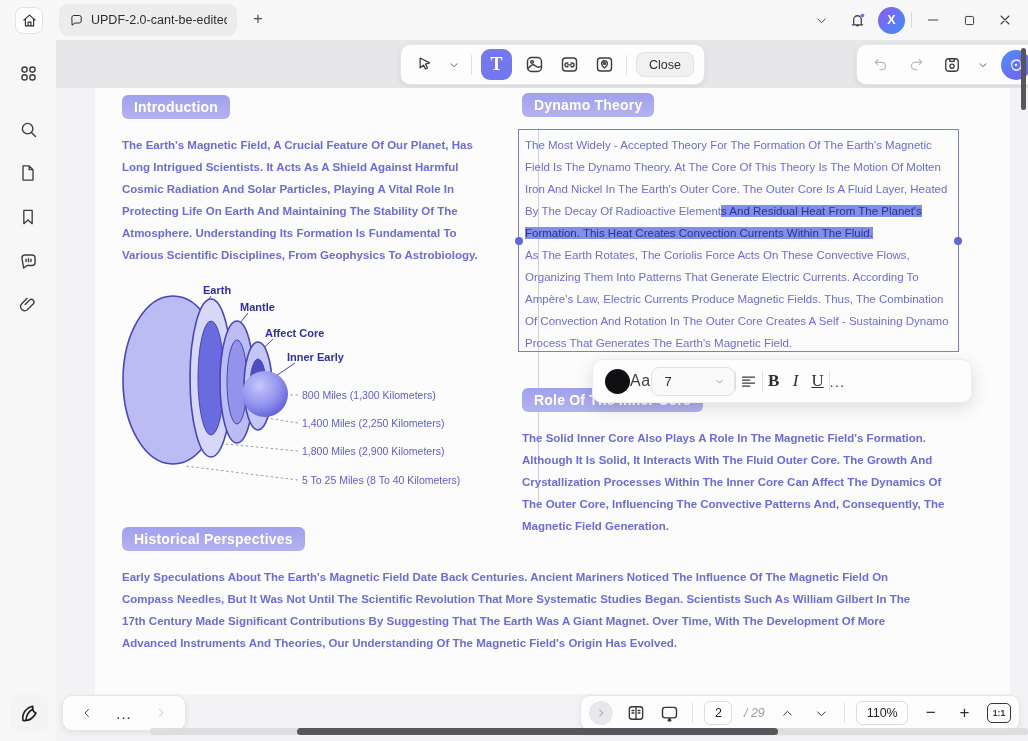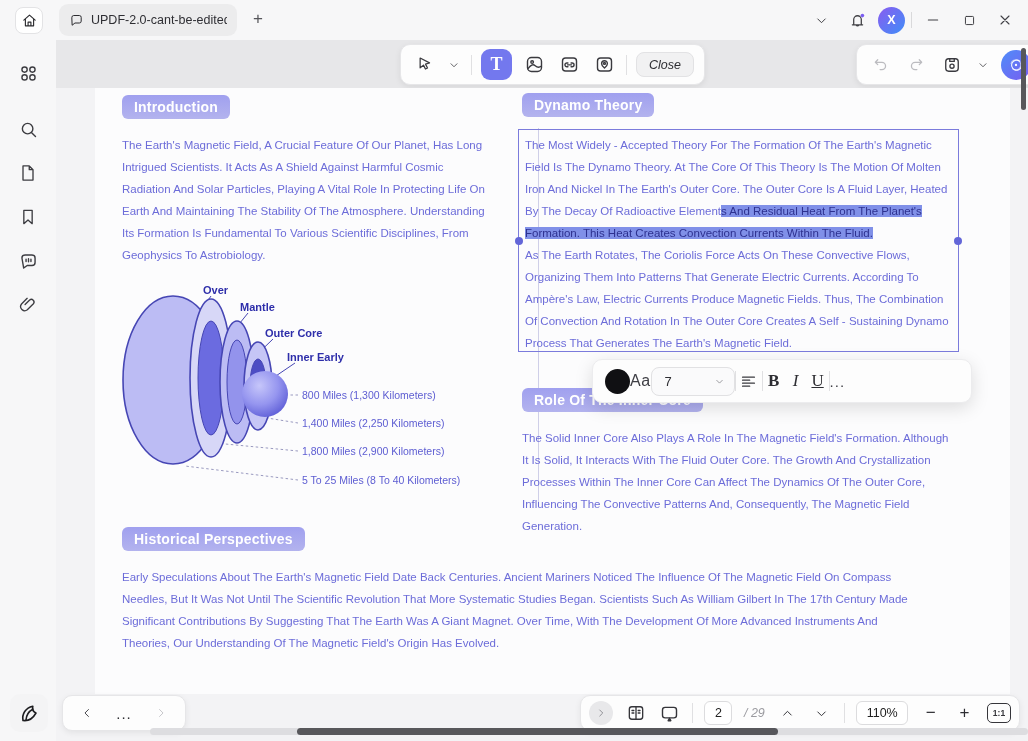--- a/index.html
+++ b/index.html
@@ -28,38 +28,38 @@
   .pill { background:#fdfdfd; border:1px solid #e6e6e8; border-radius:10px; box-shadow:0 2px 6px rgba(0,0,0,.07);
           display:flex; align-items:center; }
   .tools-btn { position:absolute; left:66px; top:46px; height:37px; padding:0 13px; gap:7px; color:#1f1f23; }
   .tools-label { font-size:13px; font-weight:bold; }
   .center-bar { position:absolute; left:400px; top:44px; height:41px; padding:0 10px; gap:9px; }
   .tool-ic { width:26px; height:26px; display:flex; align-items:center; justify-content:center; color:#3a3a3f; }
   .t-btn { width:31px; height:31px; border-radius:9px; background:#6f74ee; color:#fff; display:flex; align-items:center;
            justify-content:center; font-family:"Liberation Serif",serif; font-size:18px; font-weight:bold; opacity:.97; }
   .vdiv { width:1px; height:20px; background:#e0e0e2; }
   .close-btn { height:25px; padding:0 12px; background:#f1f1f2; border:1px solid #e2e2e4; border-radius:8px;
-               font-size:12.5px; color:#2e2e33; display:flex; align-items:center;font-style:italic; }
+               font-size:12.5px; color:#2e2e33; display:flex; align-items:center; }
   .right-bar { position:absolute; left:856px; top:44px; height:41px; padding:0 10px; gap:10px; }
   .dis { color:#bcbcc0; }
   .ai-btn { width:30px; height:30px; border-radius:50%; background:linear-gradient(135deg,#4f8df9,#7a5cf0);
             display:flex; align-items:center; justify-content:center; color:#eaf2ff; }
 
   
   .sidebar { position:absolute; left:0; top:40px; width:56px; height:701px; background:#f7f7f8; }
   .sb-ic { position:absolute; left:17px; width:22px; height:22px; color:#3c3c41; display:flex; align-items:center; justify-content:center; }
 
   
   .canvas { position:absolute; left:56px; top:88px; width:972px; height:653px; background:#f3f3f5; }
   .pdf-page { position:absolute; left:39px; top:0; width:915px; height:606px; background:#fcfcfd; }
   .col-div { position:absolute; left:443px; top:40px; width:1px; height:378px; background:#cfcfe8; }
 
   .badge { position:absolute; padding:4px 12px; border-radius:6px; background:linear-gradient(180deg,#a0a0ef,#b3b3ee);
            color:#fff; font-weight:bold; font-size:14px; letter-spacing:.2px; white-space:nowrap; }
-  .doc-text { position:absolute; font-size:11.5px; line-height:22px; color:#6c6cd9; }
+  .doc-text { position:absolute; font-size:11.5px; line-height:22px; color:#6c6cd9;font-weight:bold; }
 
   .textbox { position:absolute; left:423px; top:41px; width:441px; height:223px; border:1px solid #7b7bdc; padding:4px 6px; }
   .textbox p { font-size:11.5px; line-height:22px; color:#6c6cd9; }
   .sel { background:#8090e8; color:#2d3190; }
   .handle { position:absolute; width:8px; height:8px; border-radius:50%; background:#6366d8; top:50%; margin-top:-4px; }
   .handle.l { left:-4px; } .handle.r { right:-4px; }
 
   
   .diagram { position:absolute; left:20px; top:188px; width:320px; height:228px; }
   .dg-label { position:absolute; font-size:11px; font-weight:bold; color:#2e2eaa; white-space:nowrap; transform:translateY(-50%); }
@@ -351,23 +351,23 @@
             <ellipse cx="58" cy="104" rx="50" ry="84" fill="#bcbcf4"></ellipse>
             <ellipse cx="96" cy="102" rx="21" ry="79" fill="#d7d7f7"></ellipse>
             <ellipse cx="96" cy="102" rx="13" ry="57" fill="#6b6be0" stroke-width="1"></ellipse>
             <ellipse cx="122" cy="106" rx="17" ry="61" fill="#bcbcf4"></ellipse>
             <ellipse cx="122" cy="106" rx="10" ry="42" fill="#9393ec" stroke-width="1"></ellipse>
             <ellipse cx="143" cy="110" rx="14" ry="44" fill="#c6c6f6"></ellipse>
             <ellipse cx="143" cy="110" rx="8" ry="27" fill="#4d4dc4" stroke-width="1"></ellipse>
           </g>
           <circle cx="150" cy="118" r="23" fill="url(#coreGrad)"></circle>
         </svg>
-        <span class="dg-label" style="left:88px; top:14px;">Over</span>
+        <span class="dg-label" style="left:88px; top:14px;">Earth</span>
         <span class="dg-label" style="left:125px; top:31px;">Mantle</span>
-        <span class="dg-label" style="left:150px; top:57px;">Outer Core</span>
+        <span class="dg-label" style="left:150px; top:57px;">Affect Core</span>
         <span class="dg-label" style="left:172px; top:81px;">Inner Early</span>
         <span class="dg-meas" style="left:187px; top:119px;">800 Miles (1,300 Kilometers)</span>
         <span class="dg-meas" style="left:187px; top:147px;">1,400 Miles (2,250 Kilometers)</span>
         <span class="dg-meas" style="left:187px; top:175px;">1,800 Miles (2,900 Kilometers)</span>
         <span class="dg-meas" style="left:187px; top:204px;">5 To 25 Miles (8 To 40 Kilometers)</span>
       </div>
 
       <div class="badge" style="left:427px; top:5px;">Dynamo Theory</div>
 
       <div class="textbox">

